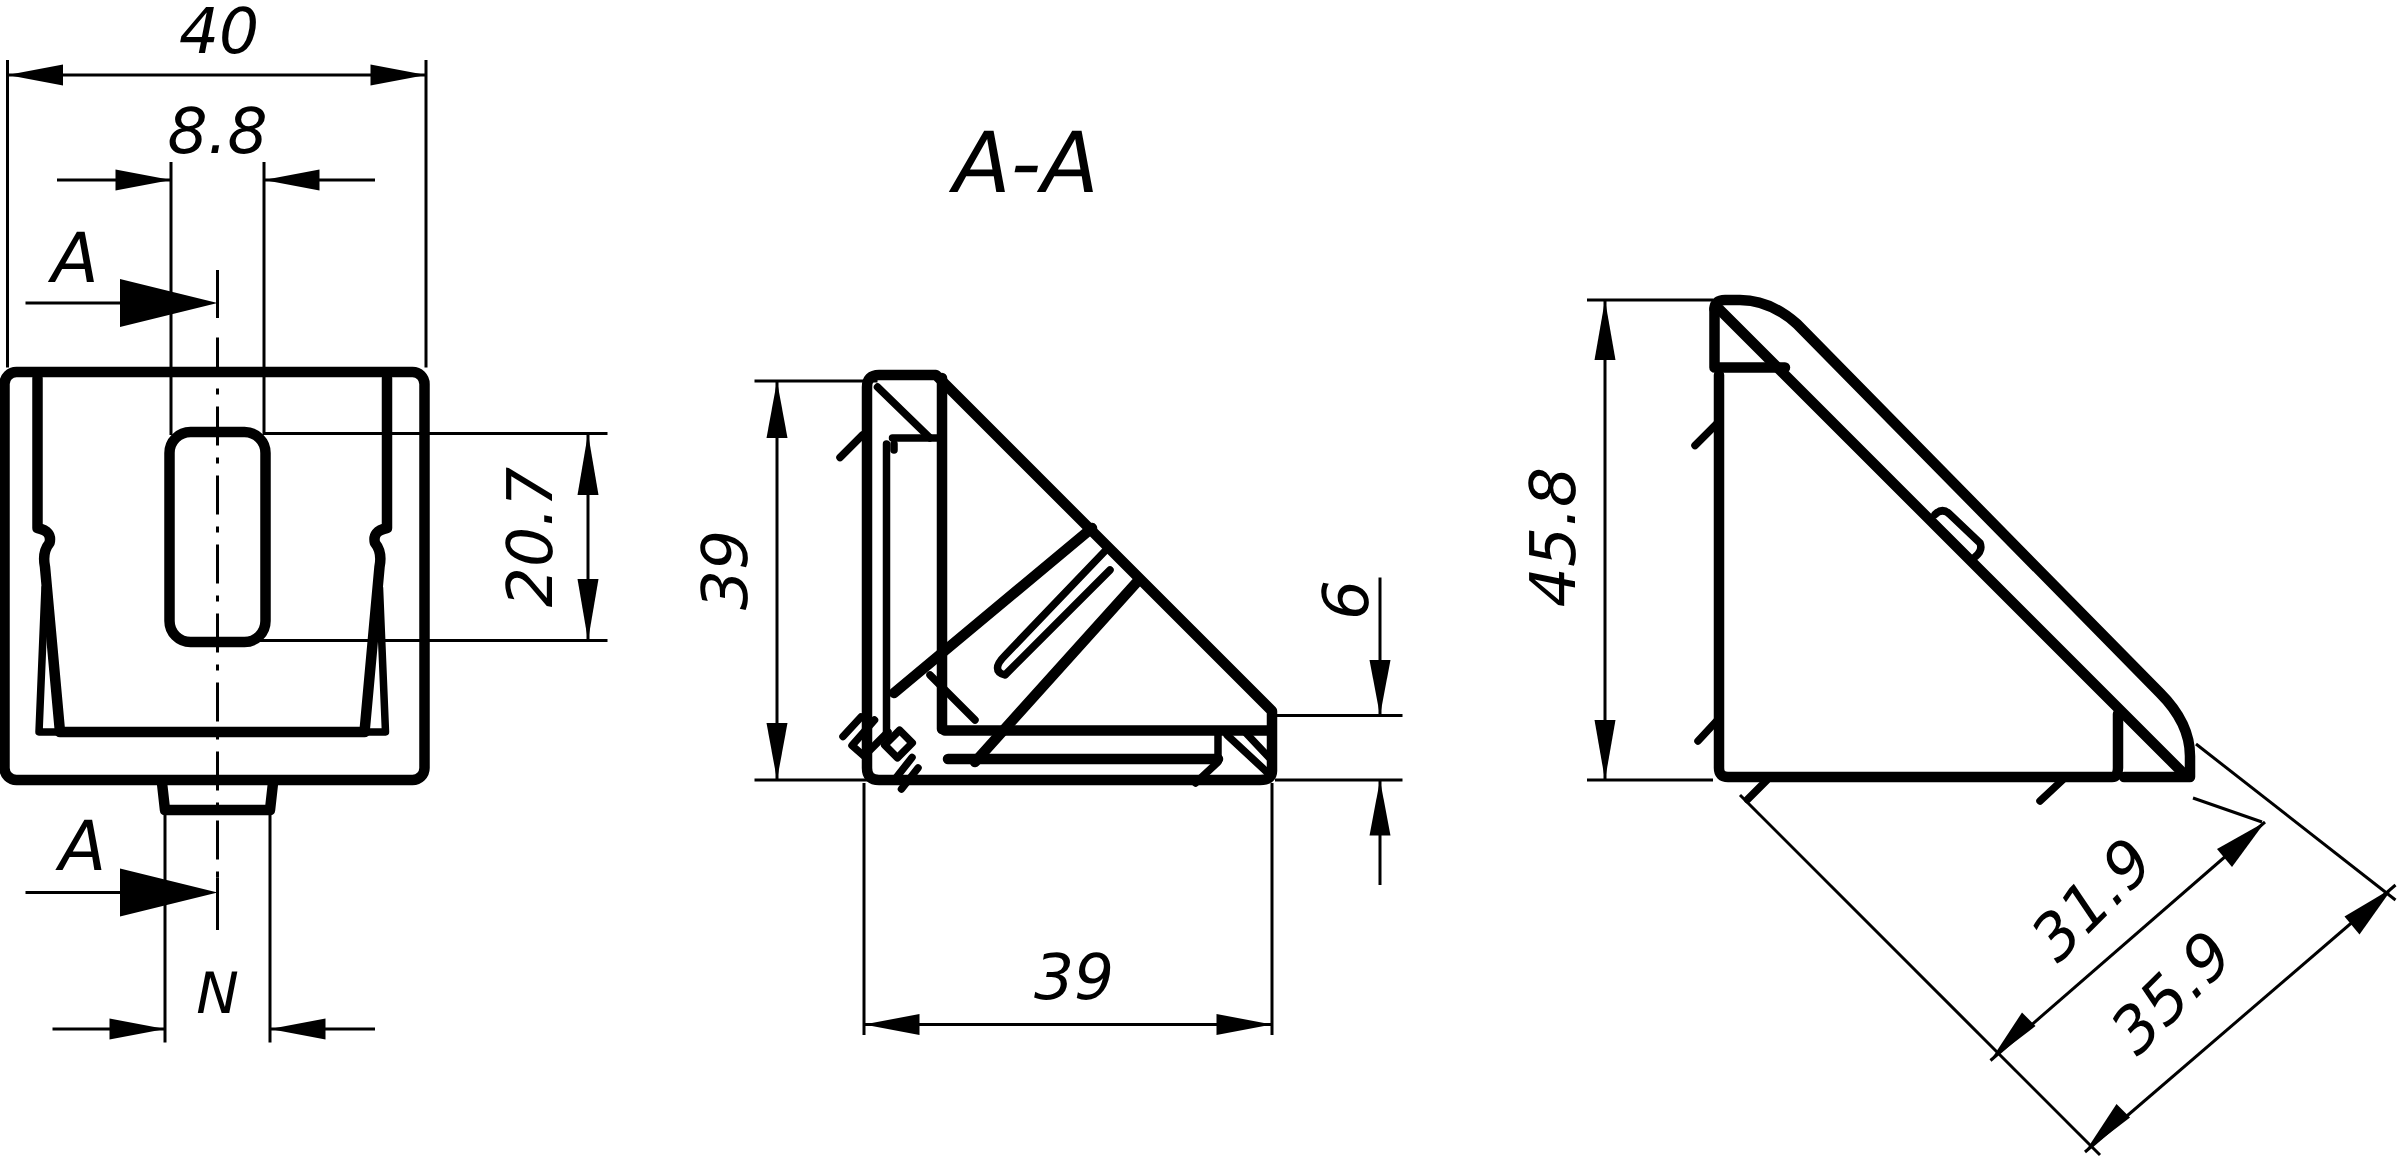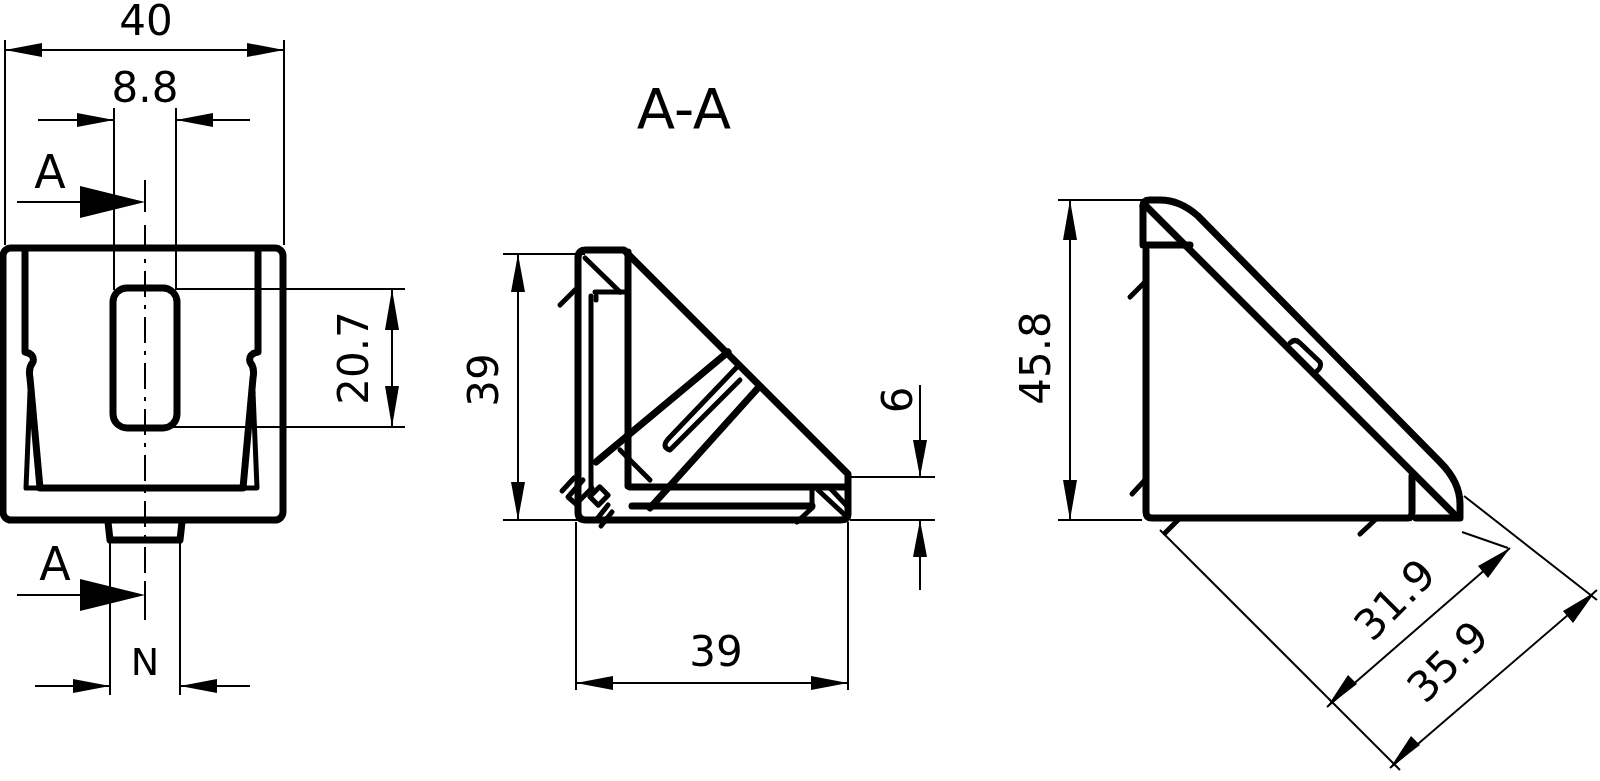--- a/index.html
+++ b/index.html
@@ -1,17 +1,17 @@
 <!DOCTYPE html>
 <html><head>
 <meta charset="utf-8">
 <style>
   html,body{margin:0;padding:0;background:#ffffff;}
   body{width:1600px;height:781px;overflow:hidden;font-family:"DejaVu Sans","Liberation Sans",sans-serif;}
-  #canvas{position:absolute;left:0;top:0;width:1600px;height:781px;}
+  #canvas{position:absolute;left:0;top:0;width:1600px;height:781px;font-style:italic;}
   svg text{font-family:"DejaVu Sans","Liberation Sans",sans-serif;fill:#000;}
   .thick{stroke:#000;stroke-width:7;fill:none;stroke-linejoin:round;stroke-linecap:round;}
   .med{stroke:#000;stroke-width:5;fill:none;stroke-linejoin:round;stroke-linecap:round;}
   .thin{stroke:#000;stroke-width:2;fill:none;}
   .center{stroke:#000;stroke-width:2;fill:none;stroke-dasharray:26 8 4 8;}
   .arrow{fill:#000;stroke:none;}
 </style>
 </head>
 <body>
 

